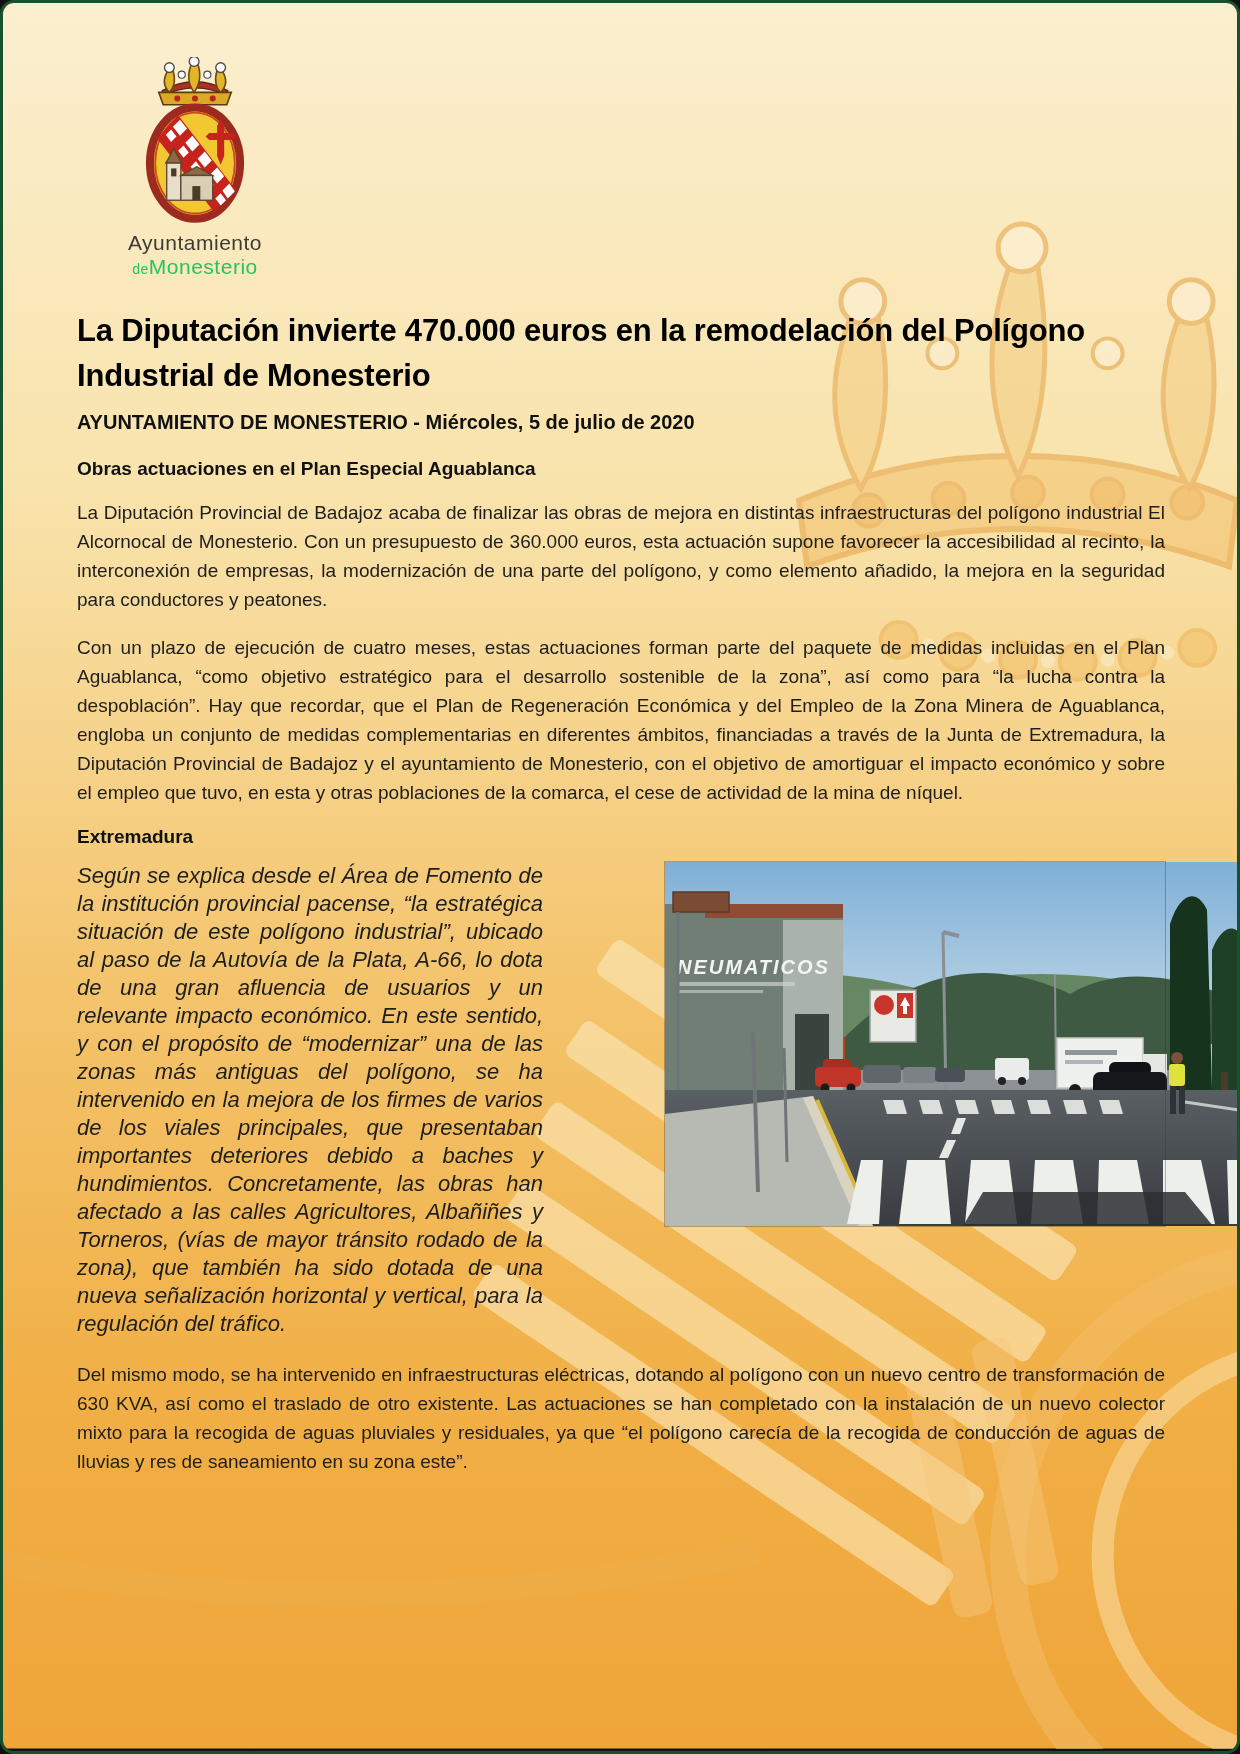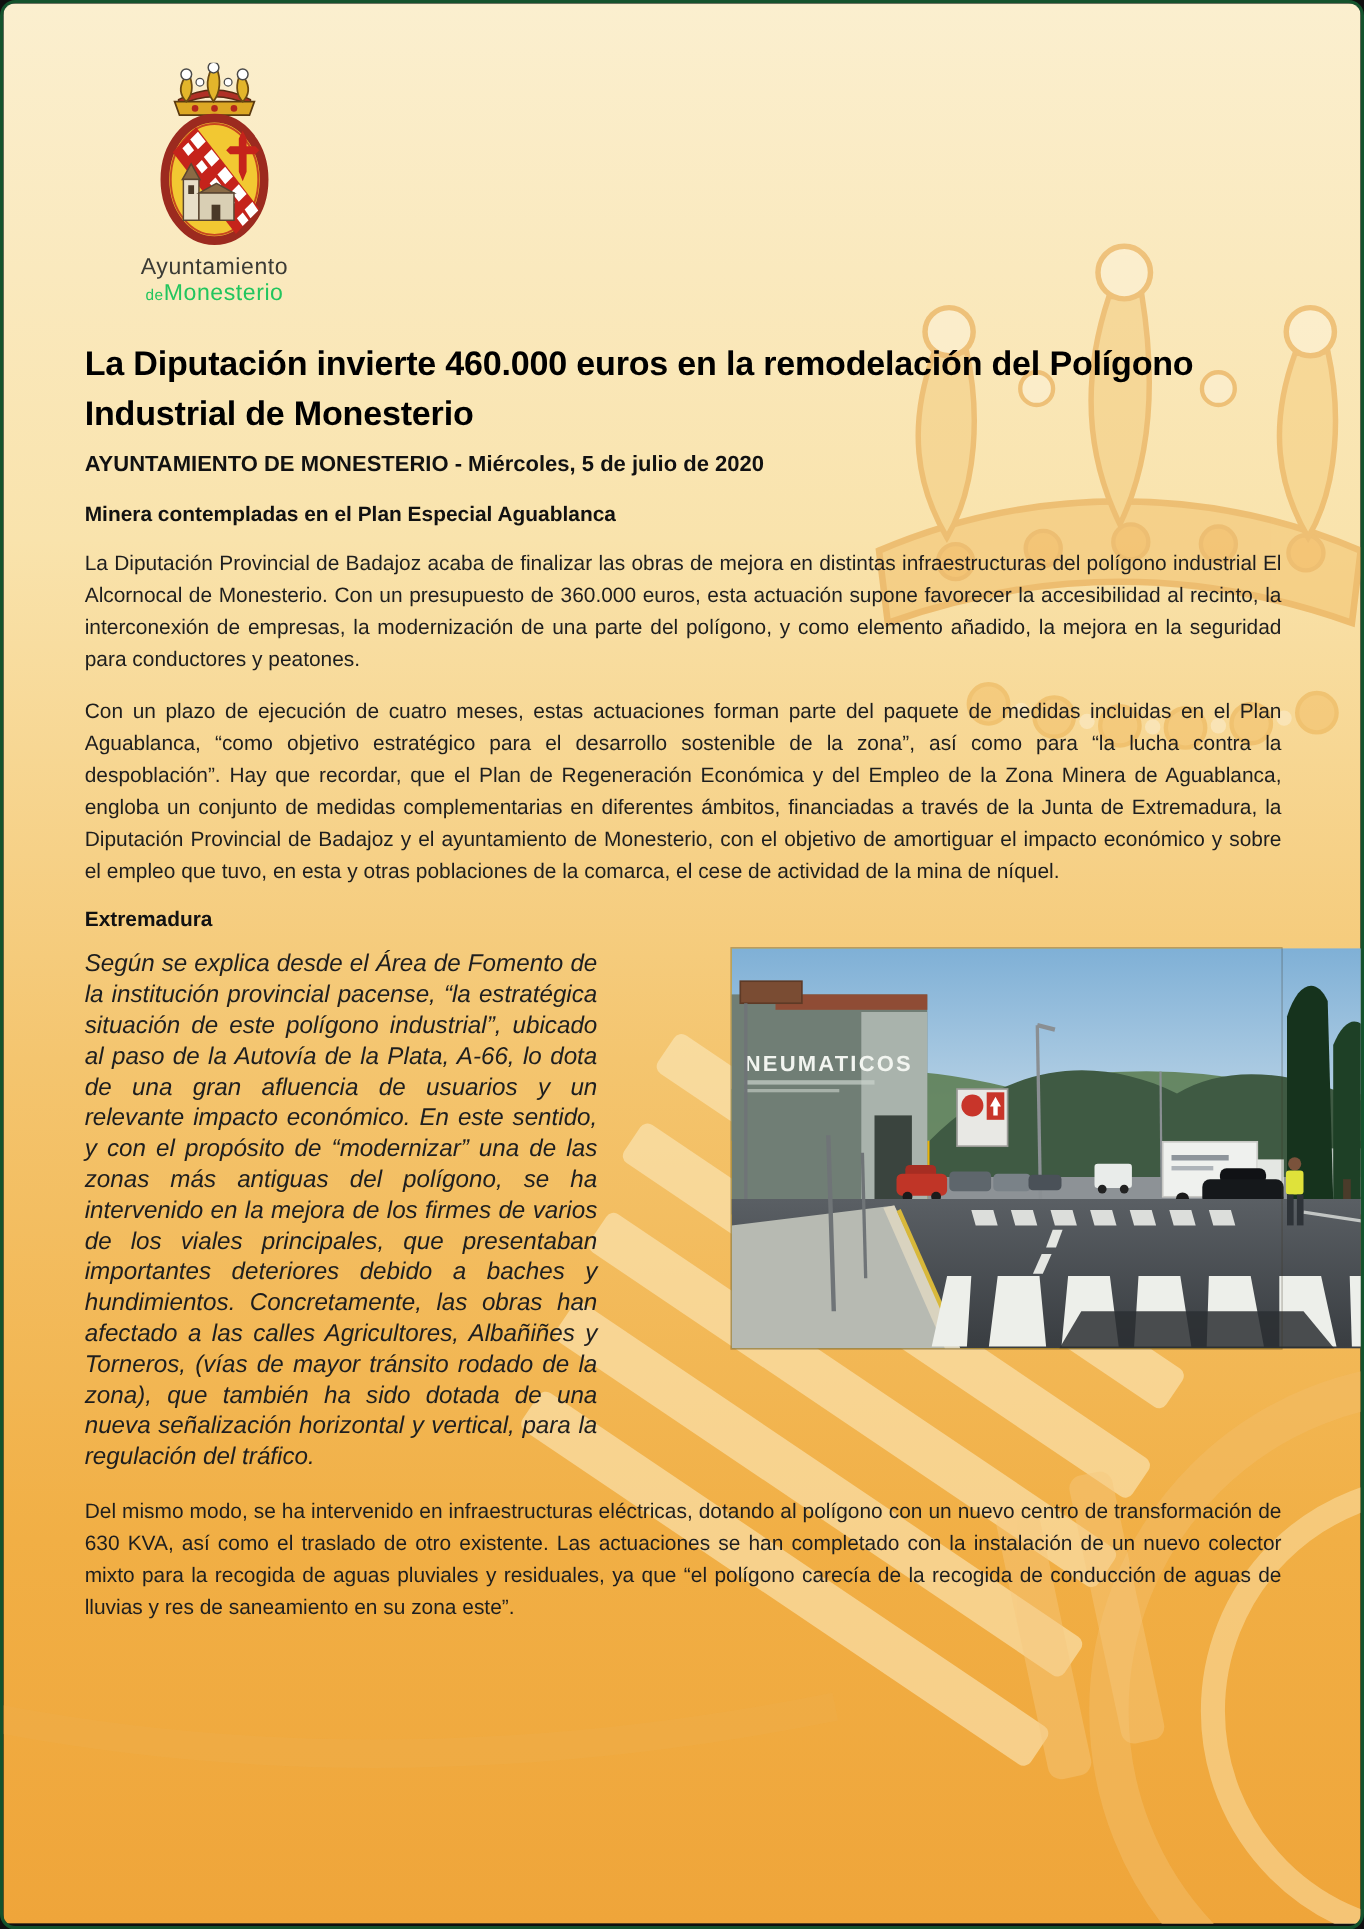--- a/index.html
+++ b/index.html
@@ -34,21 +34,22 @@
   .section-heading{margin-top:16px;font-size:19px;font-weight:700;color:#111;}
   .actuaciones{
     position:relative;margin-top:14px;min-height:372px;
     padding-right:622px;
   }
   .actuaciones .para{margin-top:0;font-size:22px;line-height:28px;font-style:italic;}
   figure.photo{
     position:absolute;top:0;right:0;margin:0;
     width:500px;height:364px;
     outline:1px solid rgba(60,50,30,.35);
-    background:#eab308;
+    background:#c2410c;
+    font-style:italic;
   }
   figure.photo svg{display:block;width:600px;height:364px;}
   .footer{
     position:absolute;z-index:1;left:196px;width:888px;top:1652px;
     text-align:center;
   }
   .footer-divider{height:4px;background:#908F86;width:100%;}
   .footer-address{
     margin-top:12px;font-size:24px;color:#6E6A5E;
     letter-spacing:1px;white-space:pre;font-weight:400;
@@ -159,23 +160,23 @@
         <rect x="43" y="120" width="16" height="42" fill="#E8DFC8" stroke="#5A4632" stroke-width="1.5"></rect>
         <rect x="48" y="126" width="6" height="9" fill="#4A3A28"></rect>
         <polygon points="59,134 77,124 95,134" fill="#8A6B45" stroke="#5A4632" stroke-width="1.5"></polygon>
         <rect x="59" y="134" width="36" height="28" fill="#D9CFB4" stroke="#5A4632" stroke-width="1.5"></rect>
         <rect x="72" y="146" width="9" height="16" fill="#4A3A28"></rect>
       </svg>
       <div class="logo-line1">Ayuntamiento</div>
       <div class="logo-line2"><span class="small">de</span><span>Monesterio</span></div>
     </div>
 
-    <h1 class="title">La Diputación invierte 460.000 euros en la remodelación del Polígono Industrial de Monesterio</h1>
+    <h1 class="title">La Diputación invierte 470.000 euros en la remodelación del Polígono Industrial de Monesterio</h1>
     <div class="byline">AYUNTAMIENTO DE MONESTERIO - Miércoles, 5 de julio de 2020</div>
-    <div class="kicker">Minera contempladas en el Plan Especial Aguablanca</div>
+    <div class="kicker">Obras actuaciones en el Plan Especial Aguablanca</div>
 
     <p class="para">La Diputación Provincial de Badajoz acaba de finalizar las obras de mejora en distintas infraestructuras del polígono industrial El Alcornocal de Monesterio. Con un presupuesto de 360.000 euros, esta actuación supone favorecer la accesibilidad al recinto, la interconexión de empresas, la modernización de una parte del polígono, y como elemento añadido, la mejora en la seguridad para conductores y peatones.</p>
     <p class="para">Con un plazo de ejecución de cuatro meses, estas actuaciones forman parte del paquete de medidas incluidas en el Plan Aguablanca, “como objetivo estratégico para el desarrollo sostenible de la zona”, así como para “la lucha contra la despoblación”. Hay que recordar, que el Plan de Regeneración Económica y del Empleo de la Zona Minera de Aguablanca, engloba un conjunto de medidas complementarias en diferentes ámbitos, financiadas a través de la Junta de Extremadura, la Diputación Provincial de Badajoz y el ayuntamiento de Monesterio, con el objetivo de amortiguar el impacto económico y sobre el empleo que tuvo, en esta y otras poblaciones de la comarca, el cese de actividad de la mina de níquel.</p>
 
     <div class="section-heading">Extremadura</div>
 
     <div class="actuaciones">
       <figure class="photo">
         <svg viewBox="0 0 600 364" aria-hidden="true">
           <defs>

